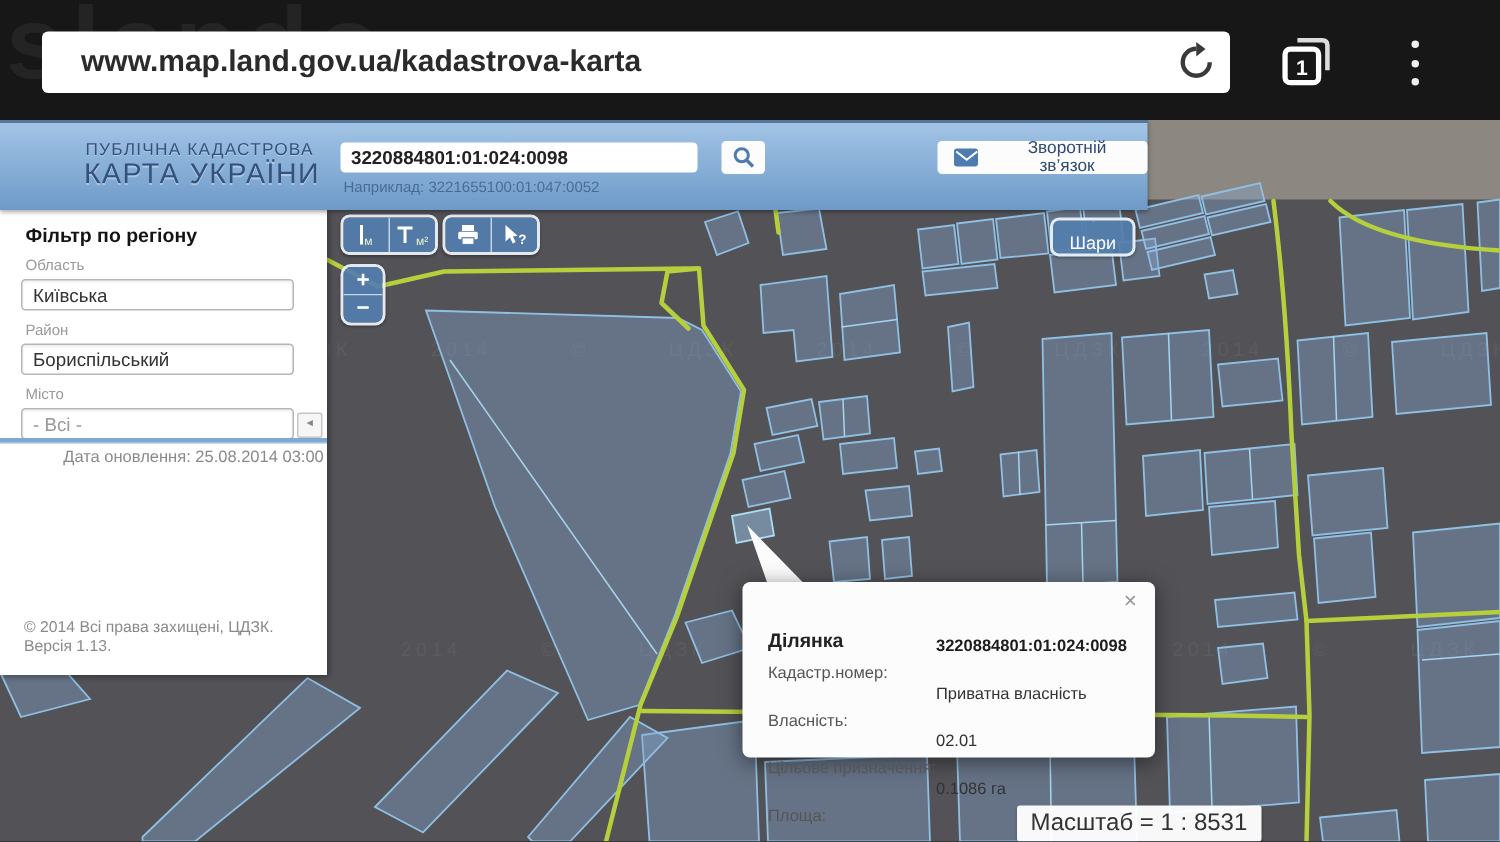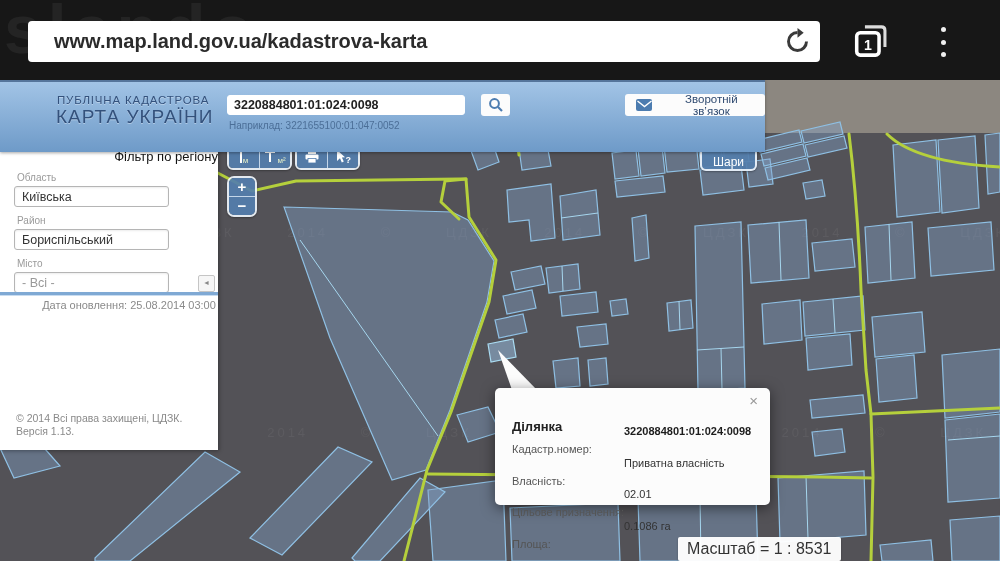--- a/index.html
+++ b/index.html
@@ -20,21 +20,21 @@
 
   
   .map-svg{position:absolute;top:80px;left:0;z-index:1;}
   .pc{fill:rgba(132,166,205,0.40);stroke:#8fc0e4;stroke-width:1.2;}
   .pc.sel{fill:rgba(150,185,220,0.55);stroke:#aadcf2;}
   .pl{stroke:#a6d6ee;stroke-width:1;fill:none;}
   .road{stroke:#b5d03c;stroke-width:3;fill:none;stroke-linejoin:round;stroke-linecap:round;}
   .wm{font:13px "Liberation Sans",sans-serif;fill:rgba(255,255,255,0.055);letter-spacing:3px;word-spacing:46px;}
 
   
-  .header{position:absolute;top:80px;left:0;width:765px;height:72px;box-sizing:border-box;
+  .header{position:absolute;top:80px;left:0;width:765px;height:60px;box-sizing:border-box;
     background:linear-gradient(#a2c4e6,#6e9ac8);border-top:2px solid #55759b;
     box-shadow:0 1px 3px rgba(0,0,0,0.35);z-index:10;}
   .logo1{position:absolute;left:57px;top:12px;font-size:11.5px;letter-spacing:0.8px;color:#33517c;
     text-shadow:0 1px 0 rgba(255,255,255,0.35);}
   .logo2{position:absolute;left:56px;top:24px;font-size:19px;letter-spacing:1px;color:#33517c;
     text-shadow:0 1px 0 rgba(255,255,255,0.35);}
   .search-input{position:absolute;left:227px;top:13px;width:238px;height:20px;box-sizing:border-box;
     padding:2px 6px;border:1px solid #fff;border-radius:3px;font-family:inherit;
     font-size:12.5px;font-weight:bold;color:#222;}
   .search-btn{position:absolute;left:481px;top:12px;width:29px;height:22px;background:#fcfcfc;border:none;
@@ -42,23 +42,23 @@
   .hint{position:absolute;left:229px;top:38px;font-size:10px;color:rgba(30,60,100,0.55);}
   .feedback{position:absolute;left:625px;top:12px;height:22px;background:#fcfcfc;border:none;border-radius:3px;
     display:flex;align-items:center;gap:17px;padding:0 11px;font-family:inherit;
     font-size:11.5px;color:#2f4a70;cursor:pointer;}
   .env{position:relative;width:17px;height:12px;background:#4c7cb0;border-radius:2px;}
   .env svg{position:absolute;left:0;top:0;}
 
   
   .sidebar{position:absolute;left:0;top:140px;width:218px;height:310px;background:#fff;z-index:9;
     box-shadow:1px 1px 4px rgba(0,0,0,0.35);}
-  .sb-title{margin:9px 0 0 17px;font-size:13px;font-weight:normal;color:#141414;text-align:right;}
+  .sb-title{margin:9px 0 0 17px;font-size:13px;font-weight:bold;color:#141414;}
   .fld label{display:block;margin:8px 0 3px 17px;font-size:10px;color:#9a9a9a;}
-  .fld input{display:block;margin-left:14px;width:155px;height:21px;box-sizing:border-box;padding:2px 7px;
+  .fld input{display:block;margin-left:14px;width:182px;height:21px;box-sizing:border-box;padding:2px 7px;
     font-family:inherit;font-size:12.5px;color:#333;border:1px solid #b5b5b5;border-radius:3px;
     box-shadow:inset 0 1px 2px rgba(0,0,0,0.08);}
   .fld input.muted{color:#999;}
   .collapse{position:absolute;right:3px;top:135px;width:15px;height:15px;border:1px solid #c5c5c5;border-radius:2px;
     background:#f6f6f6;color:#888;font-size:7px;text-align:center;line-height:14px;cursor:pointer;}
   .sb-divider{position:absolute;top:152px;left:0;width:100%;height:3px;background:#7fa9d4;
     border-bottom:1px solid #c8dcf0;}
   .sb-updated{position:absolute;top:159px;left:0;width:100%;text-align:center;font-size:11px;color:#8a8a8a;padding-left:20px;}
   .sb-copy{position:absolute;left:16px;bottom:12px;width:180px;font-size:10.5px;color:#8a8a8a;line-height:1.25;}
 

